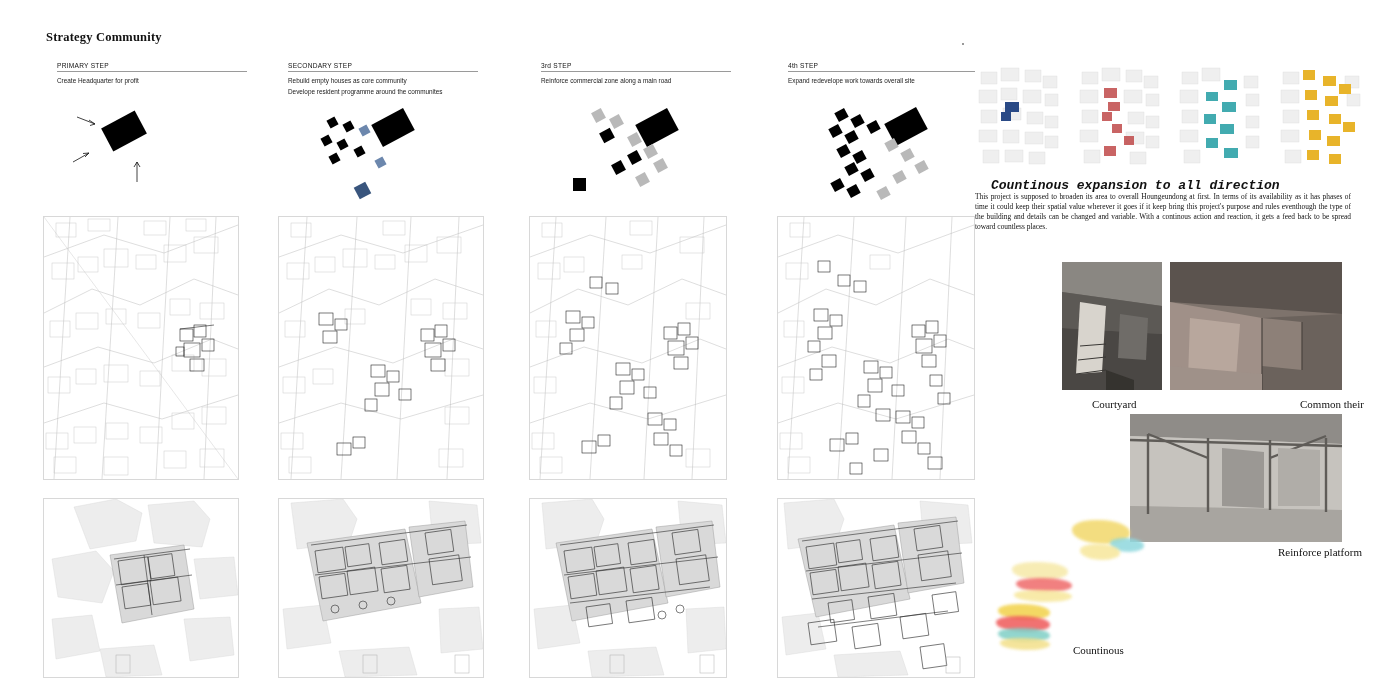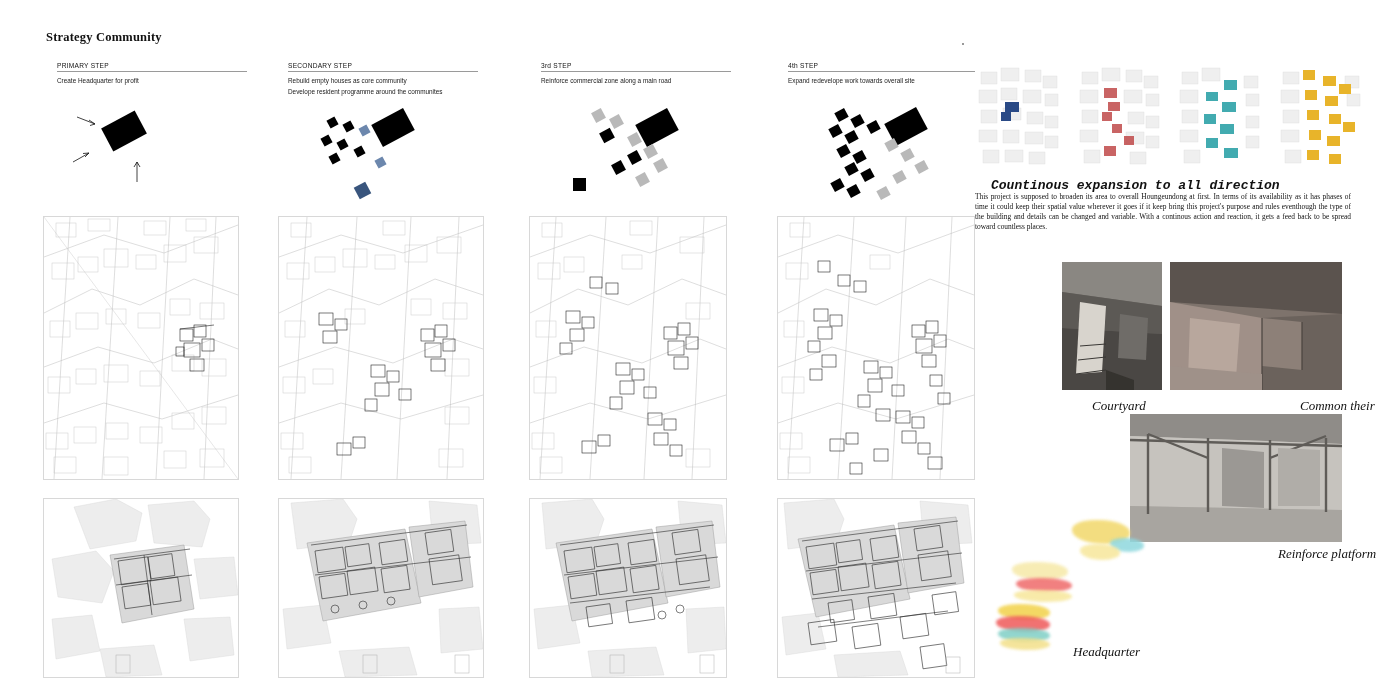--- a/index.html
+++ b/index.html
@@ -112,22 +112,21 @@
     text-align: justify;
     color: #111;
   }
   .photo {
     position: absolute;
     overflow: hidden;
   }
   .cap {
     position: absolute;
     font-family: "Liberation Serif", serif;
-    font-style: italic;
-    font-size: 13px;
+    font-size: 11px;
     color: #111;
   }
   .smear {
     position: absolute;
     filter: blur(1.4px);
     border-radius: 40% 55% 45% 60%;
     opacity: 0.85;
   }
   .tiny-tick {
     position: absolute;
@@ -748,13 +747,13 @@
   <div class="smear" style="left:1110px; top:538px; width:34px; height:14px; background:#8fd8de;"></div>
   <div class="smear" style="left:1080px; top:544px; width:40px; height:16px; background:#f7e79b;"></div>
   <div class="smear" style="left:1012px; top:562px; width:56px; height:18px; background:#f6e9a8;"></div>
   <div class="smear" style="left:1016px; top:578px; width:56px; height:14px; background:#ef6a6a;"></div>
   <div class="smear" style="left:1014px; top:590px; width:58px; height:12px; background:#f7e79b;"></div>
   <div class="smear" style="left:998px; top:604px; width:52px; height:16px; background:#f2d24a;"></div>
   <div class="smear" style="left:996px; top:616px; width:54px; height:16px; background:#ef5a5a;"></div>
   <div class="smear" style="left:998px; top:628px; width:52px; height:14px; background:#7fcfc6;"></div>
   <div class="smear" style="left:1000px; top:638px; width:50px; height:12px; background:#f3e08a;"></div>
 </div>
-<div class="cap" style="left:1073px; top:644px;">Headquarter</div>
+<div class="cap" style="left:1073px; top:644px;">Countinous</div>
 
 </body></html>

